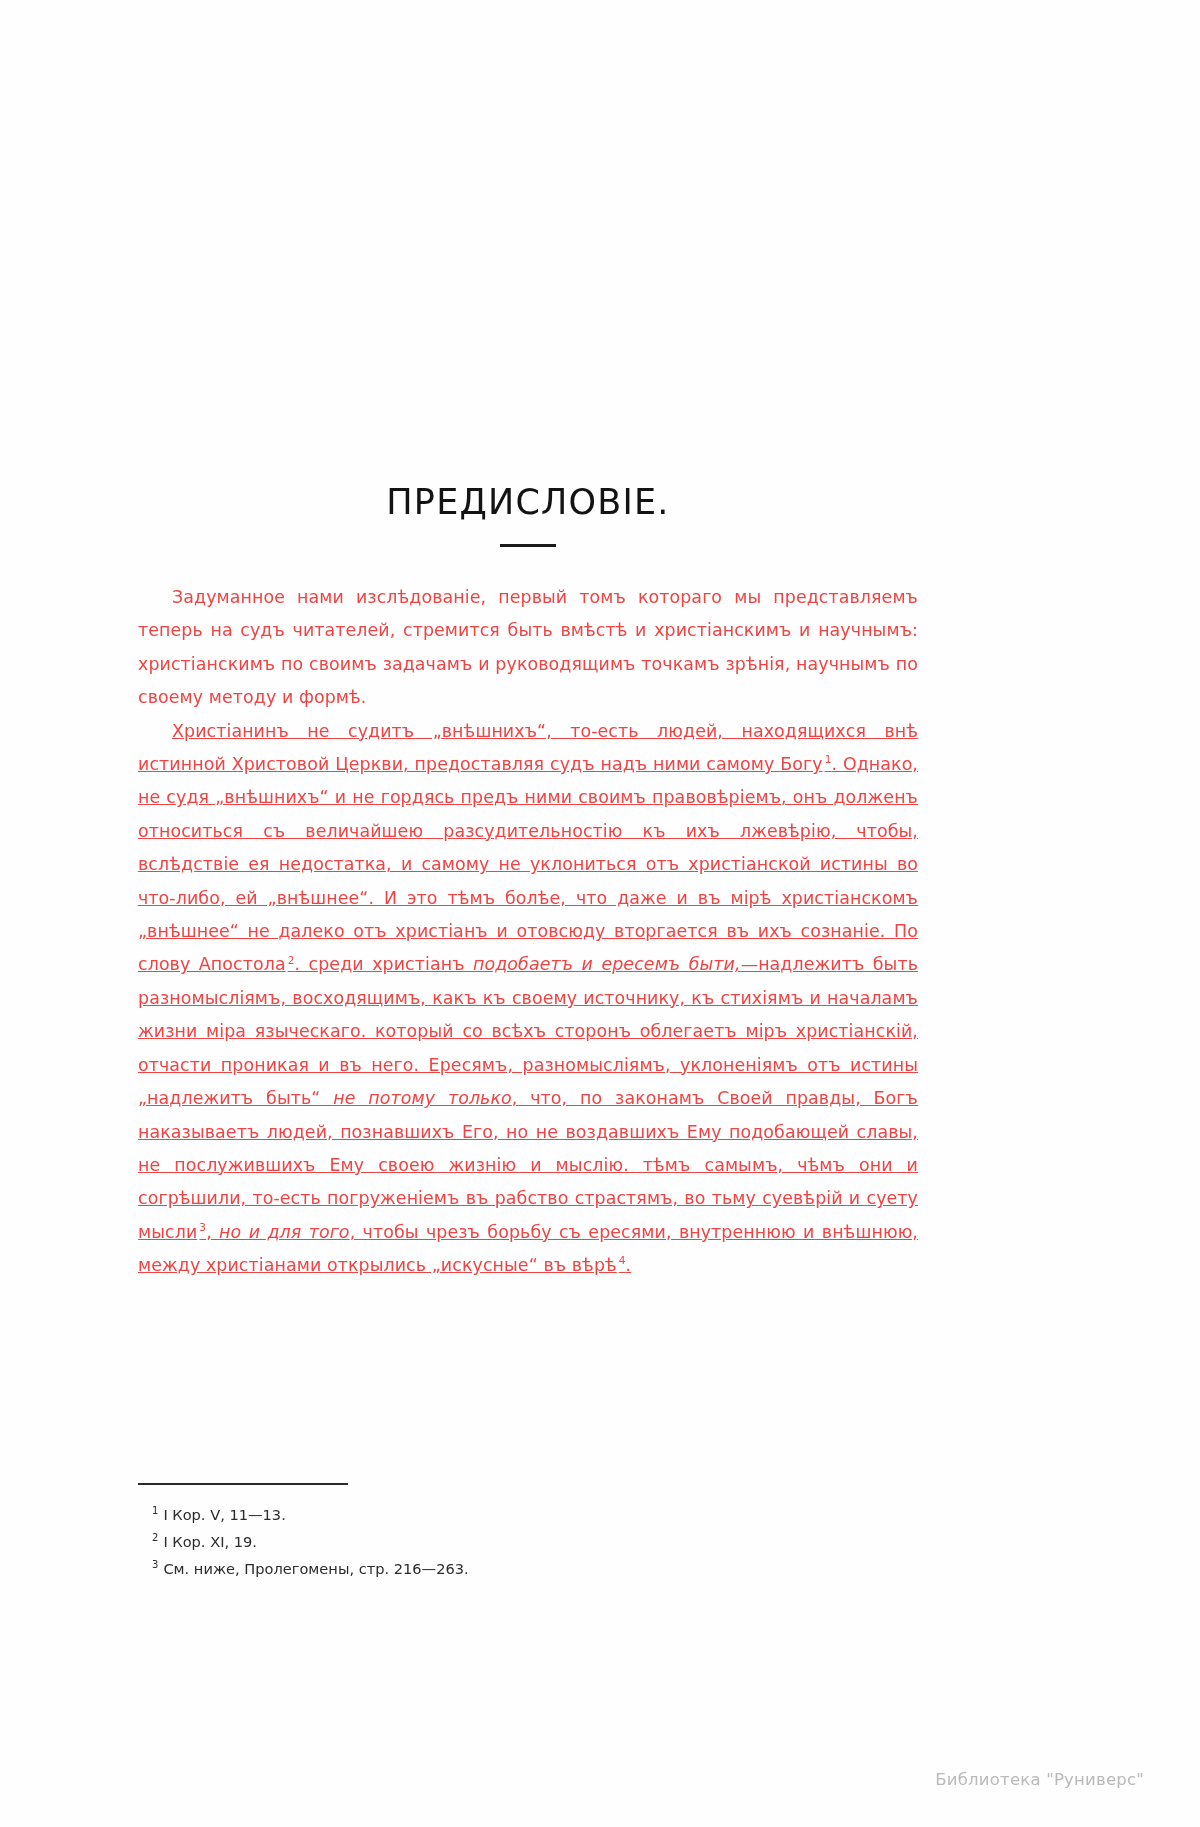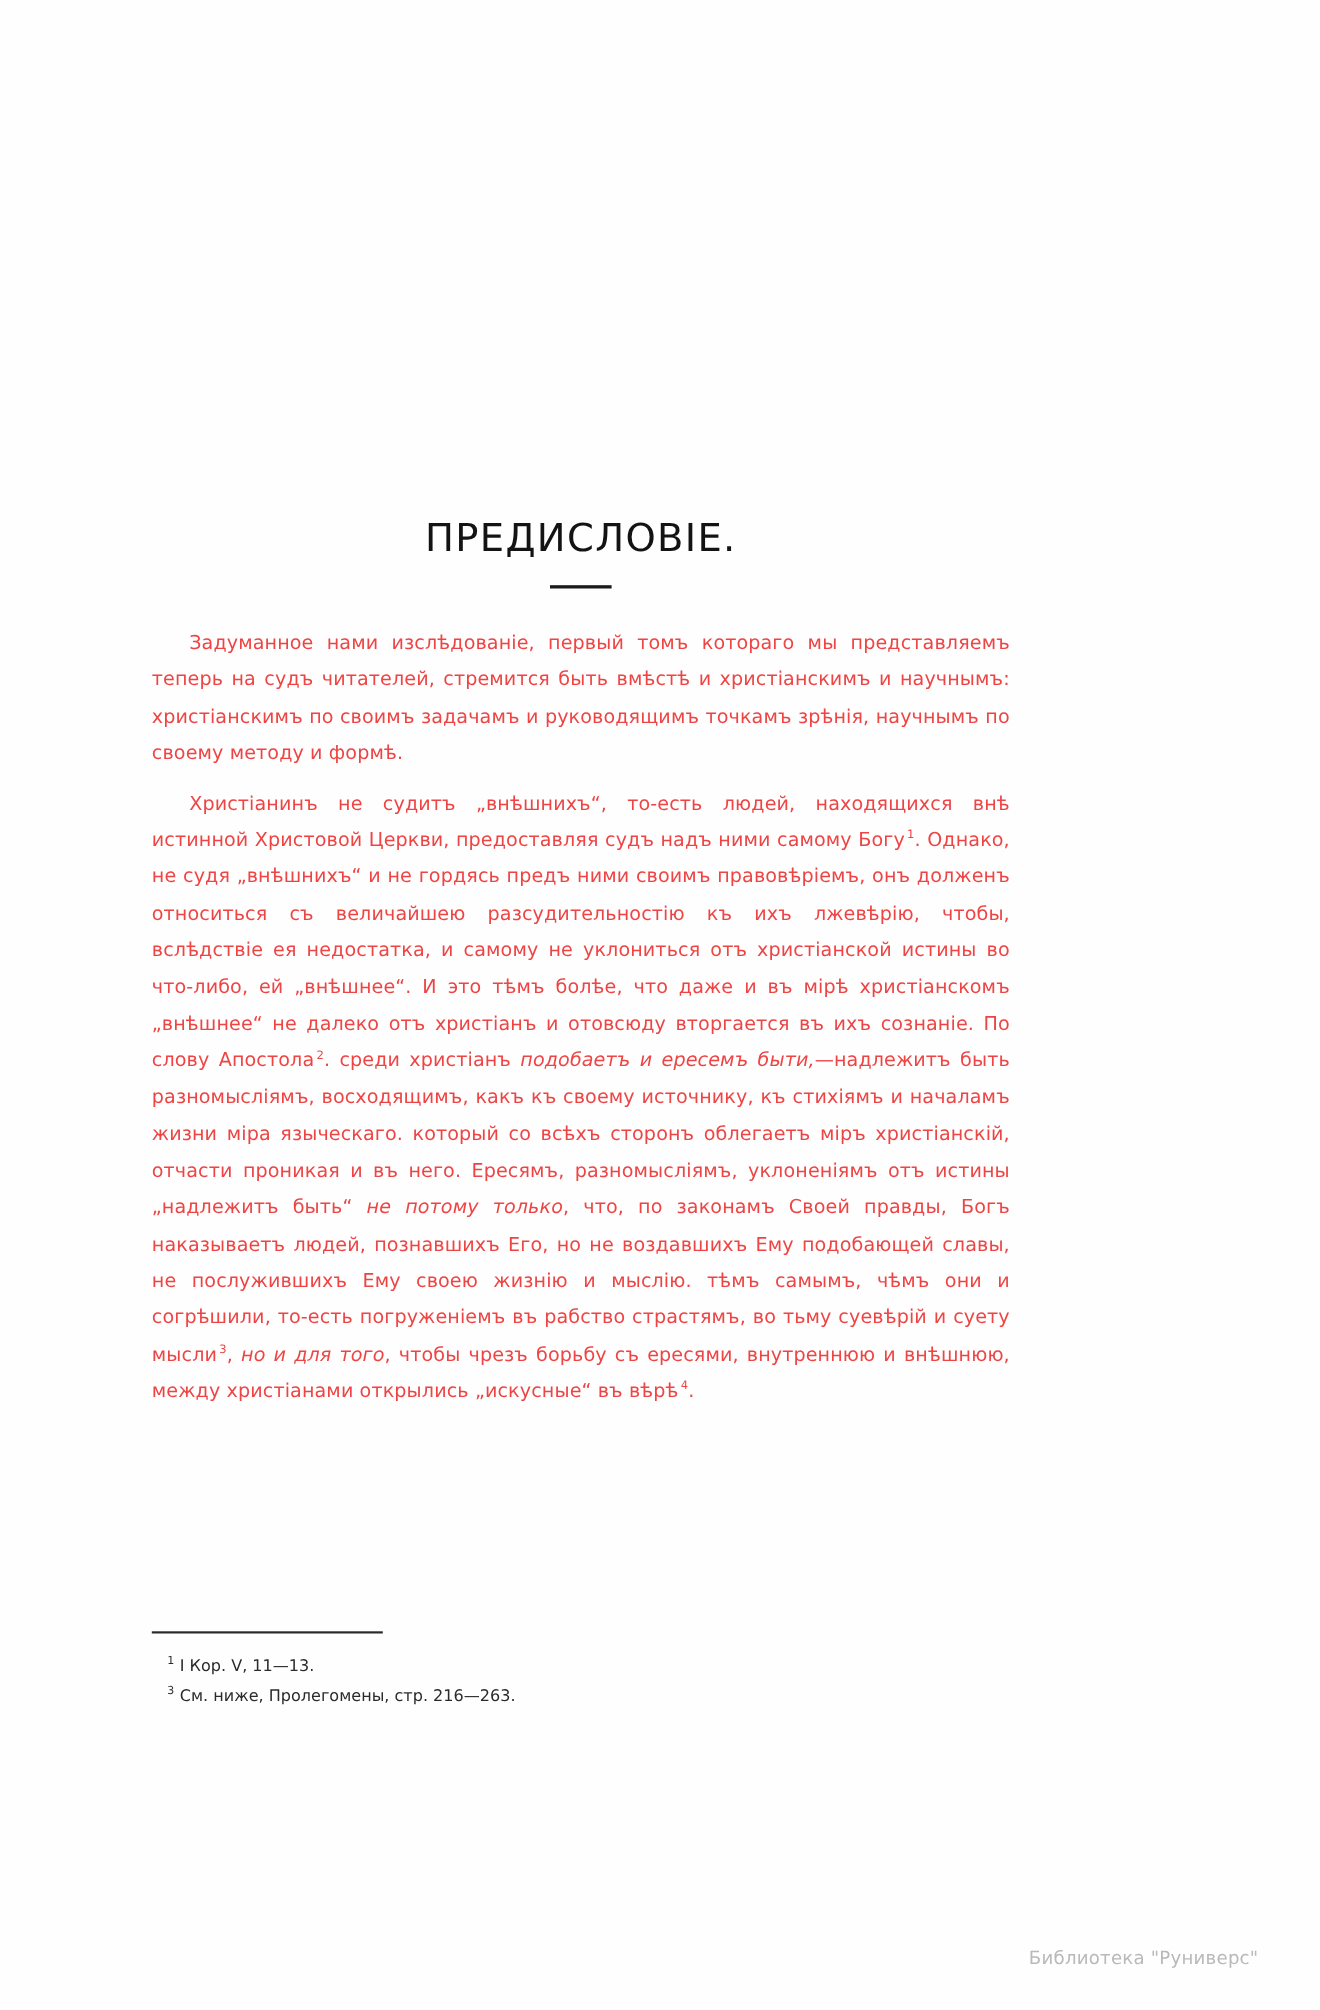--- a/index.html
+++ b/index.html
@@ -18,21 +18,21 @@
   .page {
     position: absolute;
     left: 0; top: 0;
     width: 1200px;
     height: 1827px;
     background: #fefefe;
   }
   .content {
     position: absolute;
     left: 138px;
-    top: 470px;
+    top: 482px;
     width: 780px;
   }
   .doc-title {
     text-align: center;
     font-family: "DejaVu Sans", sans-serif;
     font-size: 35px;
     letter-spacing: 1.2px;
     font-weight: 400;
     color: #131313;
     margin: 0 0 0 0;
@@ -49,21 +49,22 @@
     text-justify: inter-word;
     font-family: "DejaVu Sans", sans-serif;
     font-size: 17.4px;
     line-height: 33.4px;
     letter-spacing: 0.1px;
     text-indent: 34px;
     color: #ef4444;
     hyphens: manual;
   }
   p.body-par + p.body-par {
-    margin-top: 12px;
+    margin-top: 0px;
+    text-decoration: underline;
   }
   .it {
     font-style: italic;
   }
   sup.fn {
     font-size: 10.5px;
     vertical-align: super;
     line-height: 0;
     padding-left: 2px;
   }
@@ -118,19 +119,20 @@
     <p class="body-par">Задуманное нами изслѣдованіе, первый томъ котораго мы представляемъ теперь на судъ читателей, стремится быть вмѣстѣ и христіанскимъ и научнымъ: христіанскимъ по своимъ задачамъ и руководящимъ точкамъ зрѣнія, научнымъ по своему методу и формѣ.</p>
 
     <p class="body-par"><span>Христіанинъ не судитъ „внѣшнихъ“, то-есть людей, находящихся внѣ истинной Христовой Церкви, предоставляя судъ надъ ними самому Богу</span><sup class="fn">1</sup><span>. Однако, не судя „внѣшнихъ“ и не гордясь предъ ними своимъ правовѣріемъ, онъ долженъ относиться съ величайшею разсудительностію къ ихъ лжевѣрію, чтобы, вслѣдствіе ея недостатка, и самому не уклониться отъ христіанской истины во что-либо, ей „внѣшнее“. И это тѣмъ болѣе, что даже и въ мірѣ христіанскомъ „внѣшнее“ не далеко отъ христіанъ и отовсюду вторгается въ ихъ сознаніе. По слову Апостола</span><sup class="fn">2</sup><span>. среди христіанъ </span><span class="it">подобаетъ и ересемъ быти,</span><span>—надлежитъ быть разномысліямъ, восходящимъ, какъ къ своему источнику, къ стихіямъ и началамъ жизни міра языческаго. который со всѣхъ сторонъ облегаетъ міръ христіанскій, отчасти проникая и въ него. Ересямъ, разномысліямъ, уклоненіямъ отъ истины „надлежитъ быть“ </span><span class="it">не потому только</span><span>, что, по законамъ Своей правды, Богъ наказываетъ людей, познавшихъ Его, но не воздавшихъ Ему подобающей славы, не послужившихъ Ему своею жизнію и мыслію. тѣмъ самымъ, чѣмъ они и согрѣшили, то-есть погруженіемъ въ рабство страстямъ, во тьму суевѣрій и суету мысли</span><sup class="fn">3</sup><span>, </span><span class="it">но и для того</span><span>, чтобы чрезъ борьбу съ ересями, внутреннюю и внѣшнюю, между христіанами открылись „искусные“ въ вѣрѣ</span><sup class="fn">4</sup><span>.</span></p>
 
   </div>
 
   <div class="footnote-wrap">
     <div class="footnote-rule"></div>
     <div class="footnotes">
       <div><span class="mark">1</span><span>I Кор. V, 11—13.</span></div>
+      <div><span class="mark">2</span><span>I Кор. XI, 19.</span></div>
       <div><span class="mark">3</span><span>См. ниже, Пролегомены, стр. 216—263.</span></div>
     </div>
   </div>
 
   <div class="watermark">Библиотека "Руниверс"</div>
 
 </div>
 
 </body></html>

